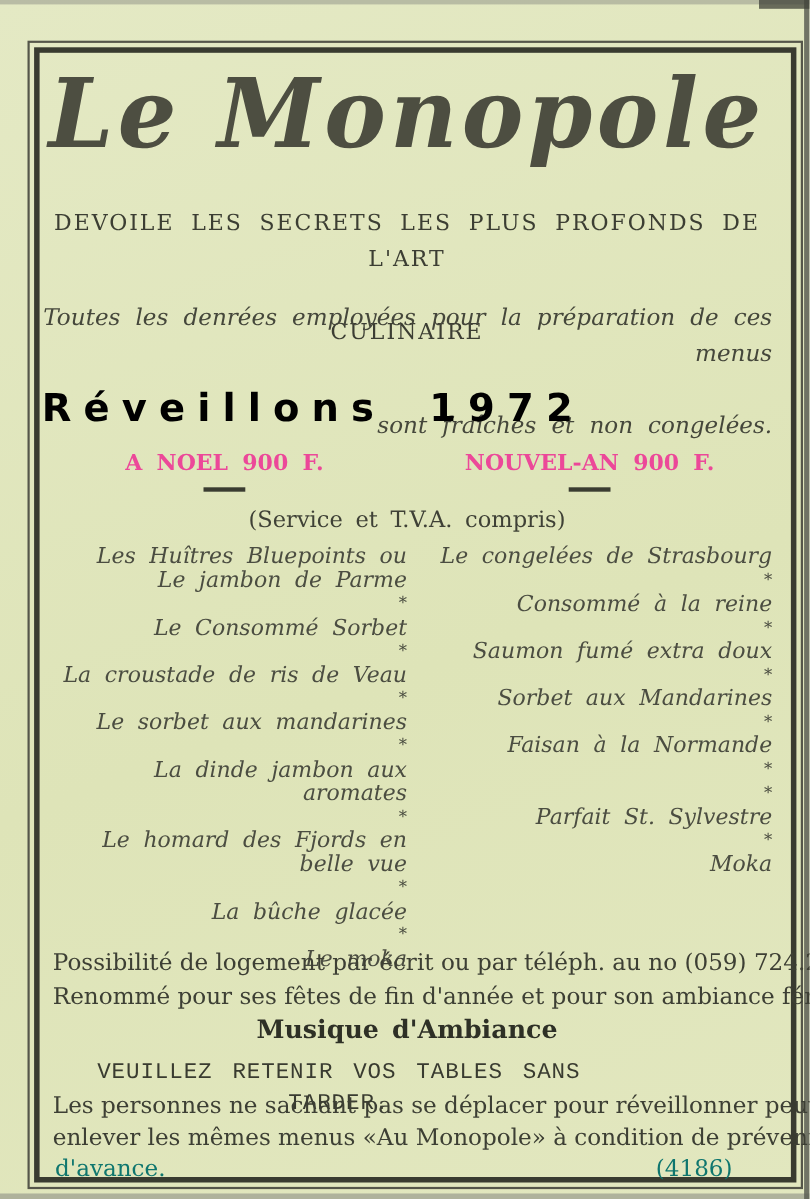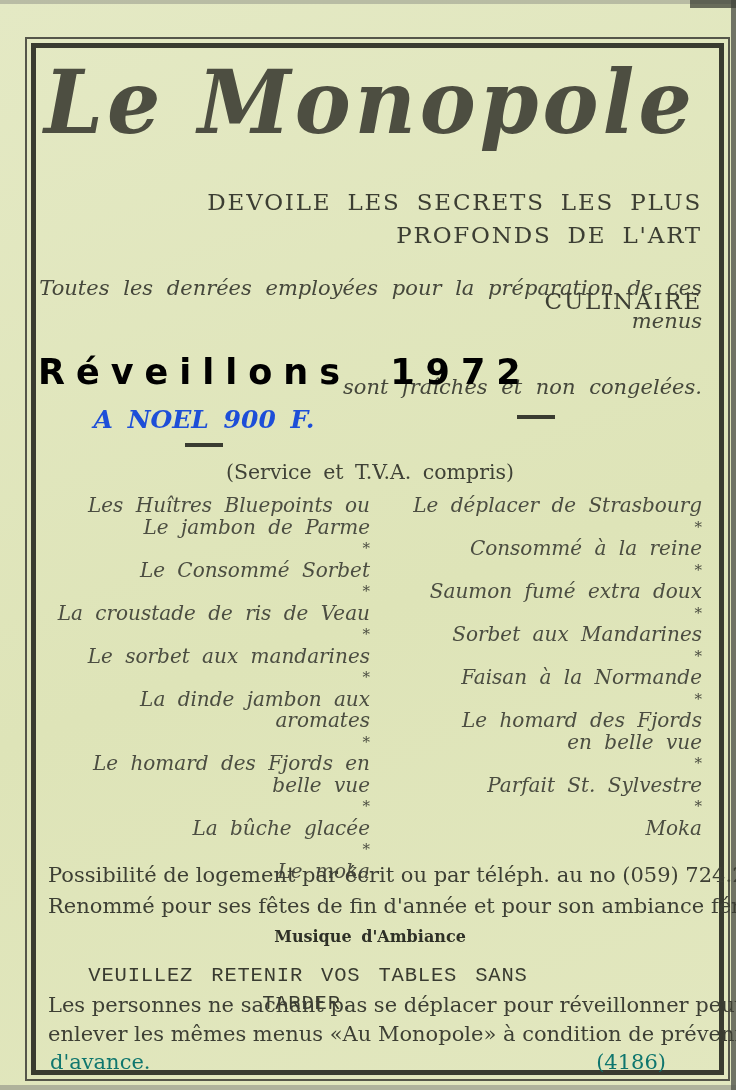--- a/index.html
+++ b/index.html
@@ -46,22 +46,22 @@
   }
 
   .addr-row {
     top:94px; display:flex; justify-content:space-between;
     padding:0 18px 0 14px; box-sizing:border-box;
     font-weight:bold; font-size:26px; color:#32342a;
     white-space:nowrap;
   }
 
   .tagline {
-    top:138px; text-align:right;
-    font-size:23px; line-height:33px;
+    top:138px; text-align:center;
+    font-size:20px; line-height:33px;
     letter-spacing:1.8px; word-spacing:7px;
     color:#3c3e33; white-space:pre-line;
   }
 
   .freshness {
     top:224px; text-align:right; font-style:italic;
     font-size:21px; line-height:33px; word-spacing:7px;
     color:#45473b; white-space:pre-line;
   }
 
@@ -69,22 +69,22 @@
     top:304px; text-align:left;
     font-family:"DejaVu Sans", "Liberation Sans", sans-serif;
     font-weight:bold; font-size:35px;
     letter-spacing:11px; word-spacing:16px;
     color:#000000; white-space:nowrap;
   }
 
   .price-row { top:358px; display:flex; }
   .price-col { flex:1; text-align:center; }
   .price-label {
-    font-weight:bold; font-size:25px; line-height:28px;
-    word-spacing:6px; color:#1d4ed8; white-space:nowrap;font-style:italic;
+    font-weight:bold; font-size:20px; line-height:28px;
+    word-spacing:6px; color:#ec4899; white-space:nowrap;
   }
   .price-dash { width:38px; height:4px; background:#3a3c31; margin:9px auto 0; }
 
   .service {
     top:410px; text-align:center;
     font-size:20.5px; line-height:28px; word-spacing:5px; color:#3f4136;
   }
 
   .menu-row { top:447px; display:flex; }
   .menu-col { flex:1; text-align:right; }
@@ -97,21 +97,21 @@
   .jline {
     font-size:21px; line-height:30px; color:#3d3f34;
     text-align:justify; text-align-last:justify;
     padding:0 2px 0 10px; box-sizing:border-box; white-space:nowrap;
   }
   .foot1 { top:812px; }
   .foot2 { top:843px; }
 
   .music {
     top:872px; text-align:center;
-    font-weight:bold; font-size:16px; line-height:34px;
+    font-weight:bold; font-size:23px; line-height:34px;
     word-spacing:4px; color:#2e3026;
   }
 
   .reserve {
     top:914px; width:540px; text-align:center;
     font-size:20.5px; line-height:28px;
     letter-spacing:.8px; word-spacing:5px; color:#393b30;font-family:Liberation Mono, monospace;
   }
 
   .take1 { top:942px; }
@@ -148,20 +148,21 @@
   </div>
 
   <div class="sec rev-title">Réveillons 1972</div>
 
   <div class="sec price-row">
     <div class="price-col">
       <div class="price-label">A NOEL 900 F.</div>
       <div class="price-dash"></div>
     </div>
     <div class="price-col">
+      <div class="price-label">NOUVEL-AN 900 F.</div>
       <div class="price-dash"></div>
     </div>
   </div>
 
   <div class="sec service">(Service et T.V.A. compris)</div>
 
   <div class="sec menu-row">
     <div class="menu-col">
       <div class="mi">Les Huîtres Bluepoints ou
 Le jambon de Parme</div>
@@ -174,32 +175,30 @@
       <div class="sep">*</div>
       <div class="mi">La dinde jambon aux aromates</div>
       <div class="sep">*</div>
       <div class="mi">Le homard des Fjords en belle vue</div>
       <div class="sep">*</div>
       <div class="mi">La bûche glacée</div>
       <div class="sep">*</div>
       <div class="mi">Le moka</div>
     </div>
     <div class="menu-col">
-      <div class="mi">Le déplacer de Strasbourg</div>
+      <div class="mi">Le congelées de Strasbourg</div>
       <div class="sep">*</div>
       <div class="mi">Consommé à la reine</div>
       <div class="sep">*</div>
       <div class="mi">Saumon fumé extra doux</div>
       <div class="sep">*</div>
       <div class="mi">Sorbet aux Mandarines</div>
       <div class="sep">*</div>
       <div class="mi">Faisan à la Normande</div>
       <div class="sep">*</div>
-      <div class="mi">Le homard des Fjords
-en belle vue</div>
       <div class="sep">*</div>
       <div class="mi">Parfait St. Sylvestre</div>
       <div class="sep">*</div>
       <div class="mi">Moka</div>
     </div>
   </div>
 
   <div class="sec jline foot1">Possibilité de logement par écrit ou par téléph. au no (059) 724.28.</div>
   <div class="sec jline foot2">Renommé pour ses fêtes de fin d'année et pour son ambiance férique.</div>
 

